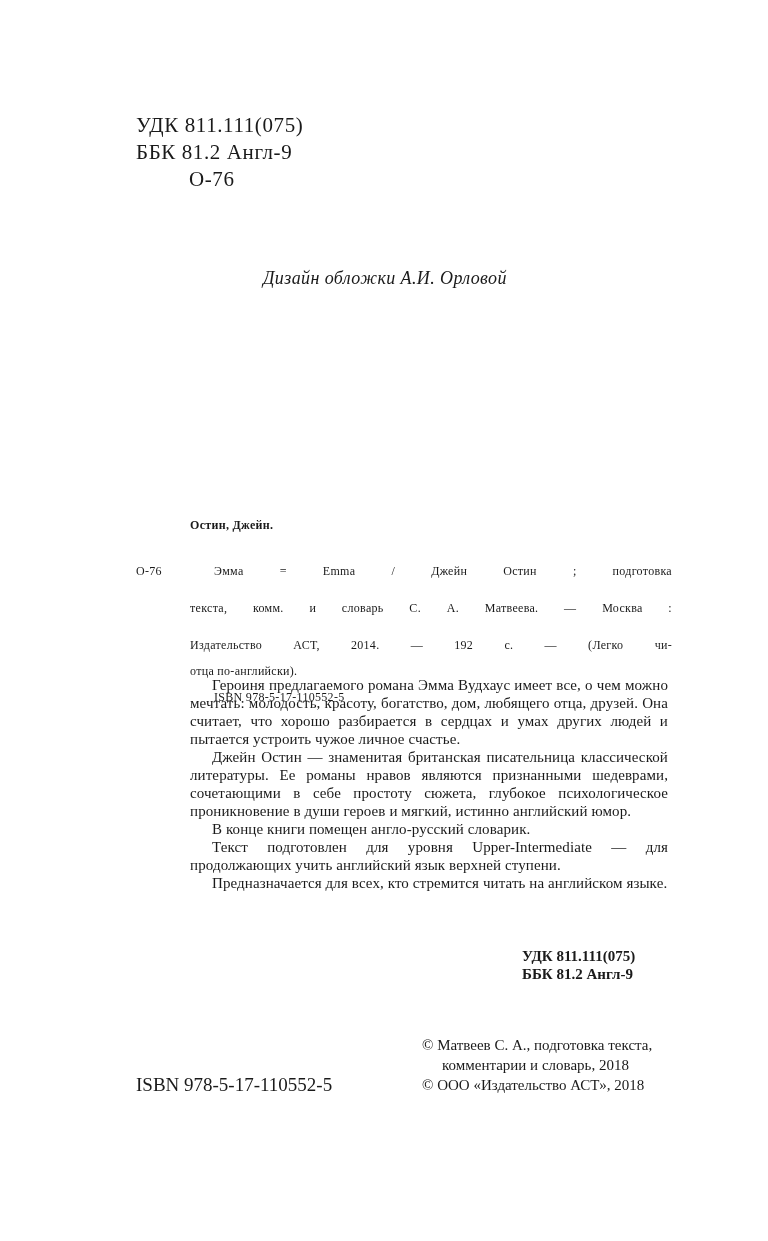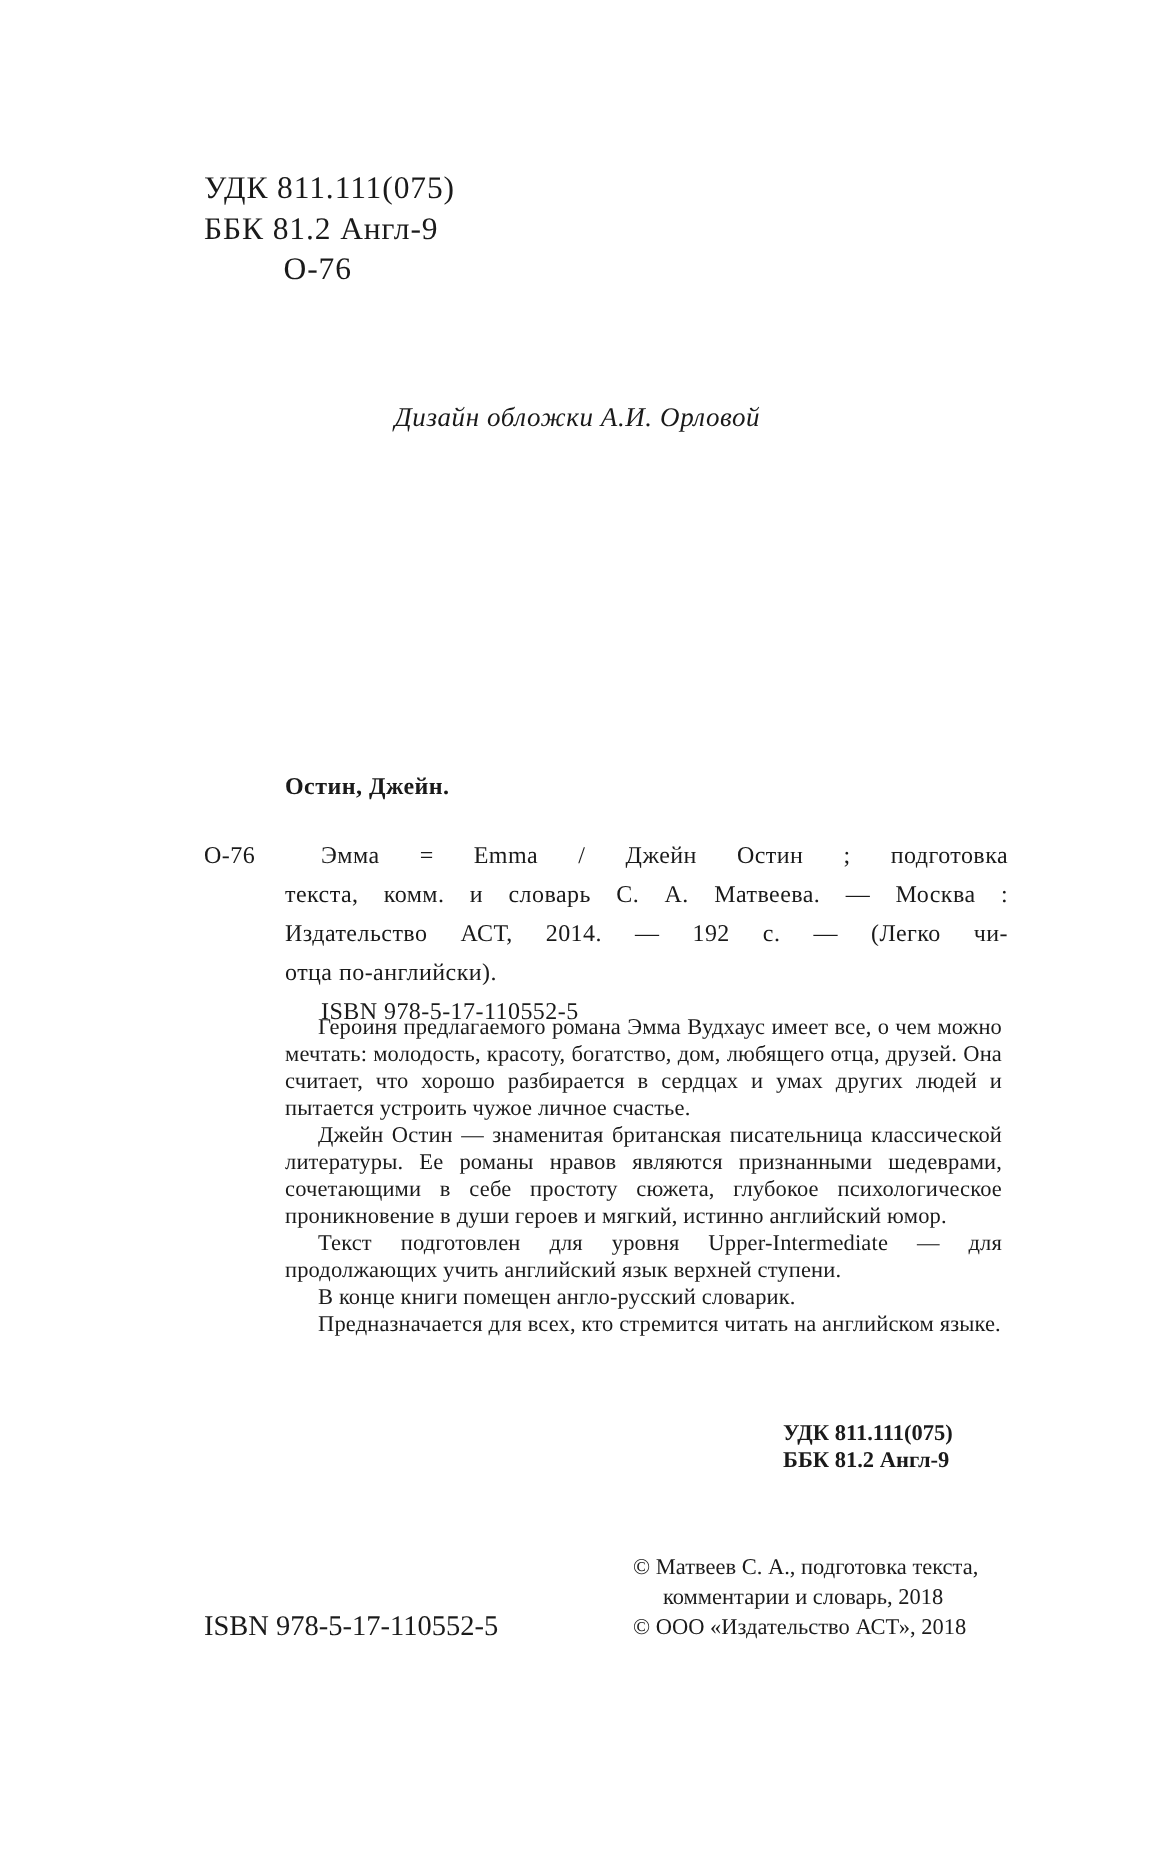--- a/index.html
+++ b/index.html
@@ -32,21 +32,21 @@
       font-size: 18px;
       letter-spacing: 0.4px;
       text-align: right;
     }
 
     
     .biblio {
       left: 136px; top: 512px;
       width: 536px;
       font-family: "Liberation Serif", serif;
-      font-size: 16px;
+      font-size: 12px;
       line-height: 26px;
       letter-spacing: 0.3px;
     }
     .biblio .author {
       display: block;
       padding-left: 54px;
       font-weight: bold;
     }
     .biblio .row { display: block; position: relative; }
     .biblio .code {
@@ -57,21 +57,21 @@
       padding-left: 78px;
       text-align: justify;
       text-align-last: justify;
       margin-top: 20px;
     }
     .biblio .cont {
       display: block;
       padding-left: 54px;
       text-align: justify;
     }
-    .biblio .cont.j { text-align-last: justify; }
+    .biblio .cont.j { text-align-last: justify; margin-top: 11px; }
     .biblio .isbn {
       display: block;
       padding-left: 78px;
     }
 
     
     .annot {
       left: 190px; top: 676px;
       width: 478px;
       white-space: normal;
@@ -129,22 +129,22 @@
   </span>
   <span class="cont j">текста, комм. и словарь С. А. Матвеева. — Москва :</span>
   <span class="cont j">Издательство АСТ, 2014. — 192 с. — (Легко чи-</span>
   <span class="cont">отца по-английски).</span>
   <span class="isbn">ISBN 978-5-17-110552-5</span>
 </div>
 
 <div class="abs annot">
   <p>Героиня предлагаемого романа Эмма Вудхаус имеет все, о чем можно мечтать: молодость, красоту, богатство, дом, любящего отца, друзей. Она считает, что хорошо разбирается в сердцах и умах других людей и пытается устроить чужое личное счастье.</p>
   <p>Джейн Остин — знаменитая британская писательница классической литературы. Ее романы нравов являются признанными шедеврами, сочетающими в себе простоту сюжета, глубокое психологическое проникновение в души героев и мягкий, истинно английский юмор.</p>
+  <p>В конце книги помещен англо-русский словарик.</p>
   <p>Текст подготовлен для уровня Upper-Intermediate — для продолжающих учить английский язык верхней ступени.</p>
-  <p>В конце книги помещен англо-русский словарик.</p>
   <p>Предназначается для всех, кто стремится читать на английском языке.</p>
 </div>
 
 <div class="abs cls-bottom">
   <span class="line">УДК 811.111(075)</span>
   <span class="line">ББК 81.2 Англ-9</span>
 </div>
 
 <div class="abs copyright">
   <span class="line">© Матвеев С. А., подготовка текста,</span>

